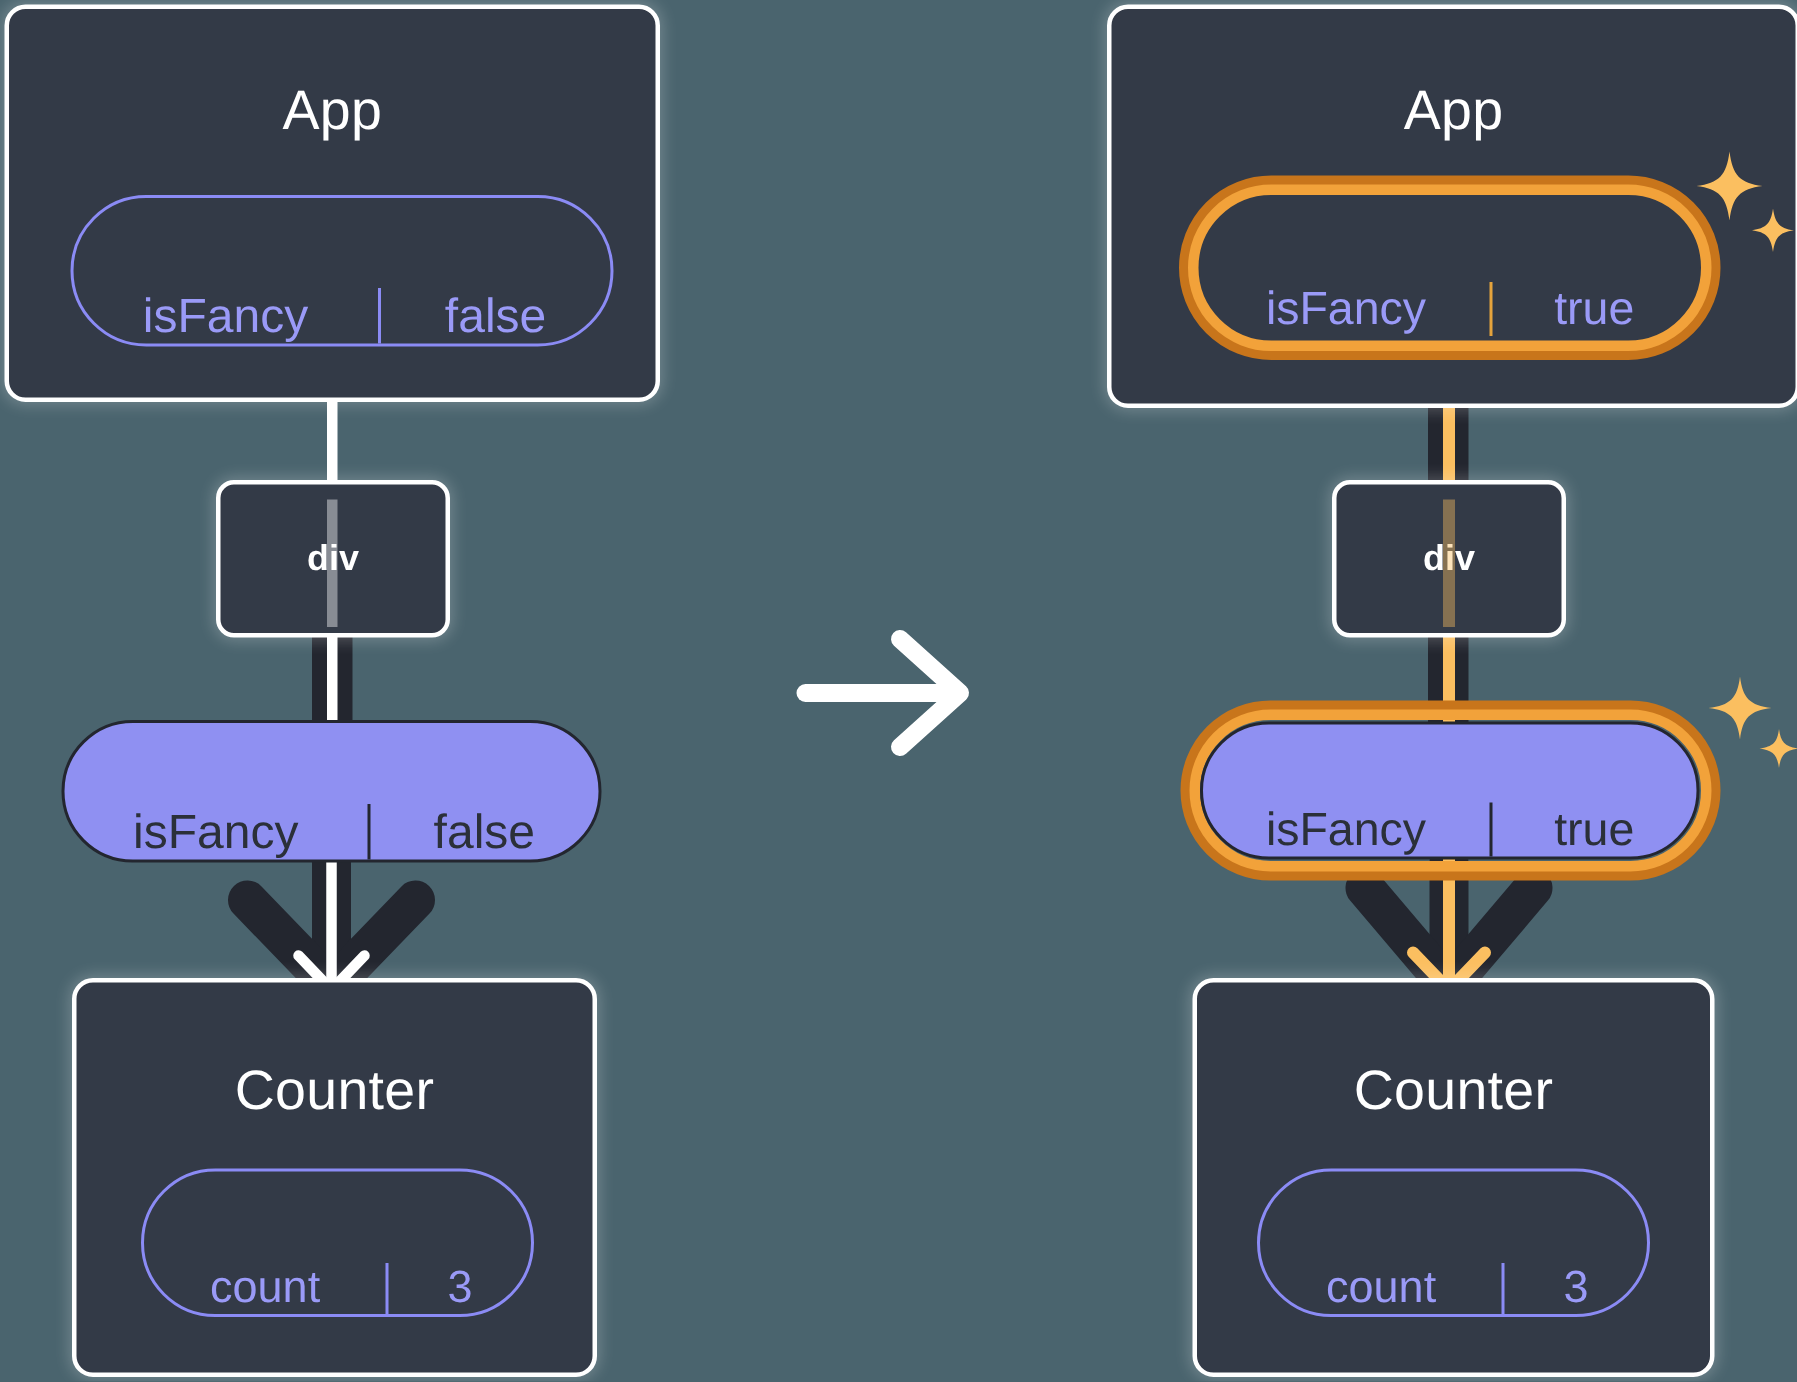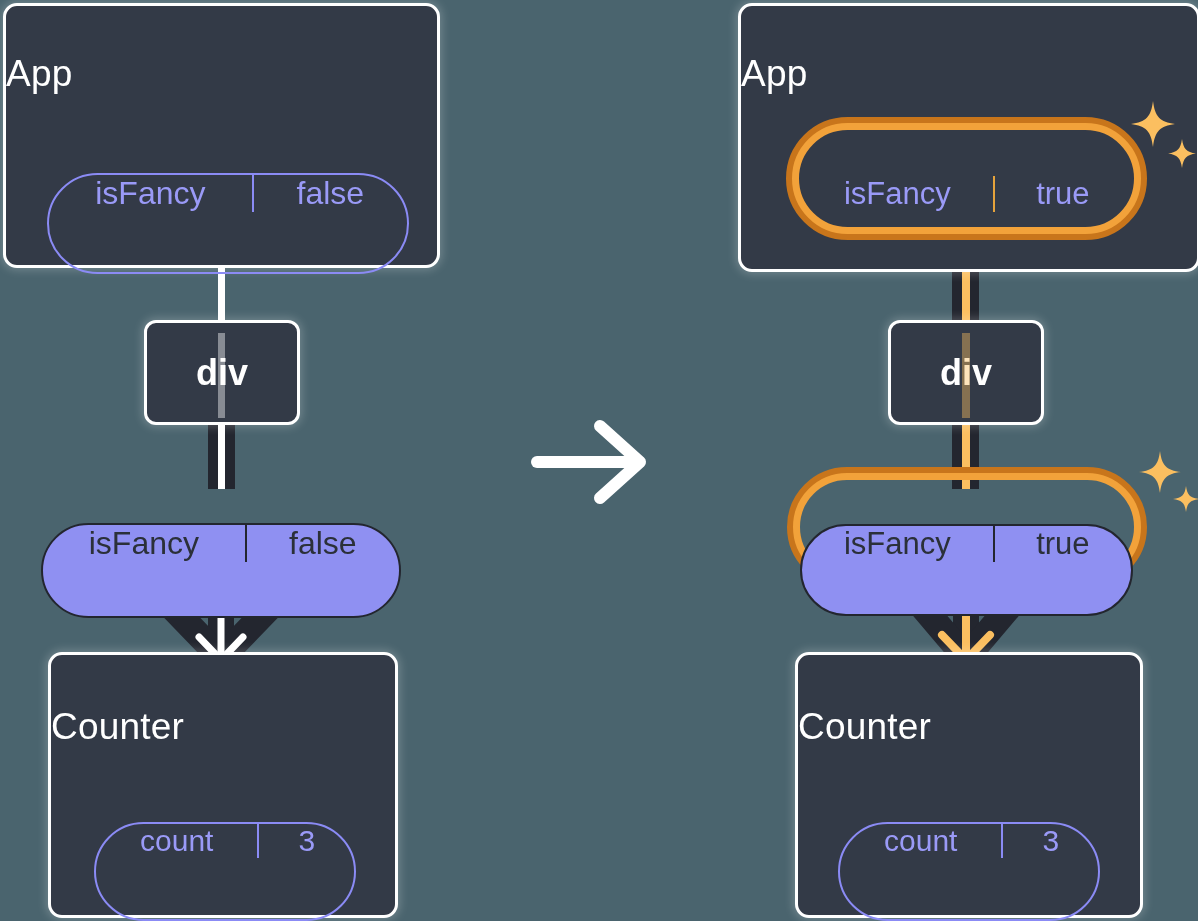--- a/index.html
+++ b/index.html
@@ -29,45 +29,45 @@
     border: 3px solid #ffffff;
     border-radius: 14px;
     box-shadow: 0 0 10px 2px rgba(255,255,255,0.22);
     box-sizing: border-box;
     z-index: 40;
   }
   .node-title {
     position: absolute;
     left: 0;
     right: 0;
+    text-align: center;
     color: #ffffff;
     font-size: 37px;
     font-weight: 400;
     letter-spacing: 0.2px;
     white-space: nowrap;
   }
   .div-title {
     position: absolute;
     left: 0; right: 0; top: 50%;
     transform: translateY(-50%);
     text-align: center;
     color: #ffffff;
-    font-size: 36px;
+    font-size: 24px;
     font-weight: 700;
   }
 
   
   .pill {
     position: absolute;
     display: flex;
-    align-items: flex-start;
+    align-items: flex-end;
     box-sizing: border-box;
     border-radius: 999px;
     z-index: 60;
-    margin-top: 43px;
   }
   .pill .cellname,
   .pill .cellval {
     display: flex;
     align-items: center;
     justify-content: center;
     box-sizing: border-box;
     white-space: nowrap;
   }
 

